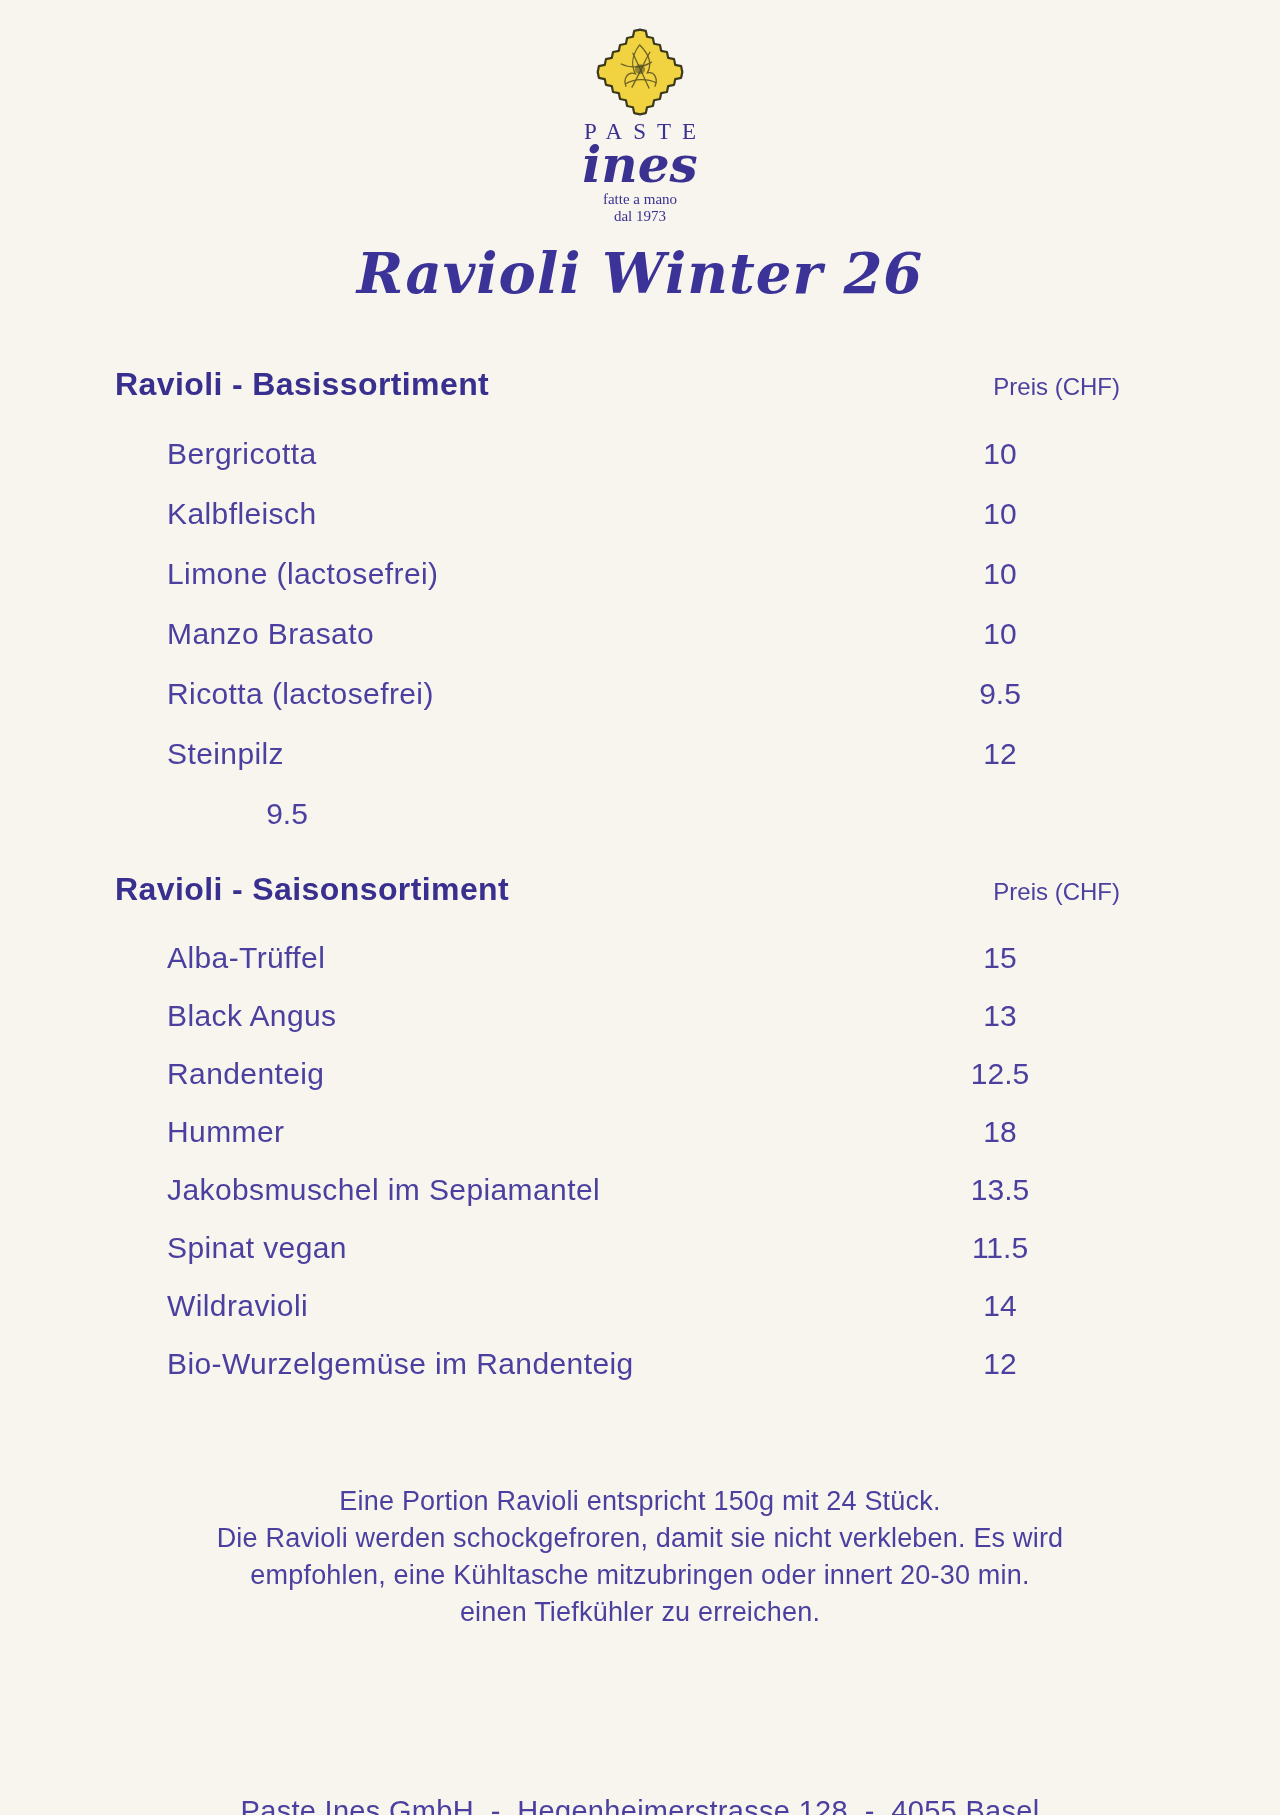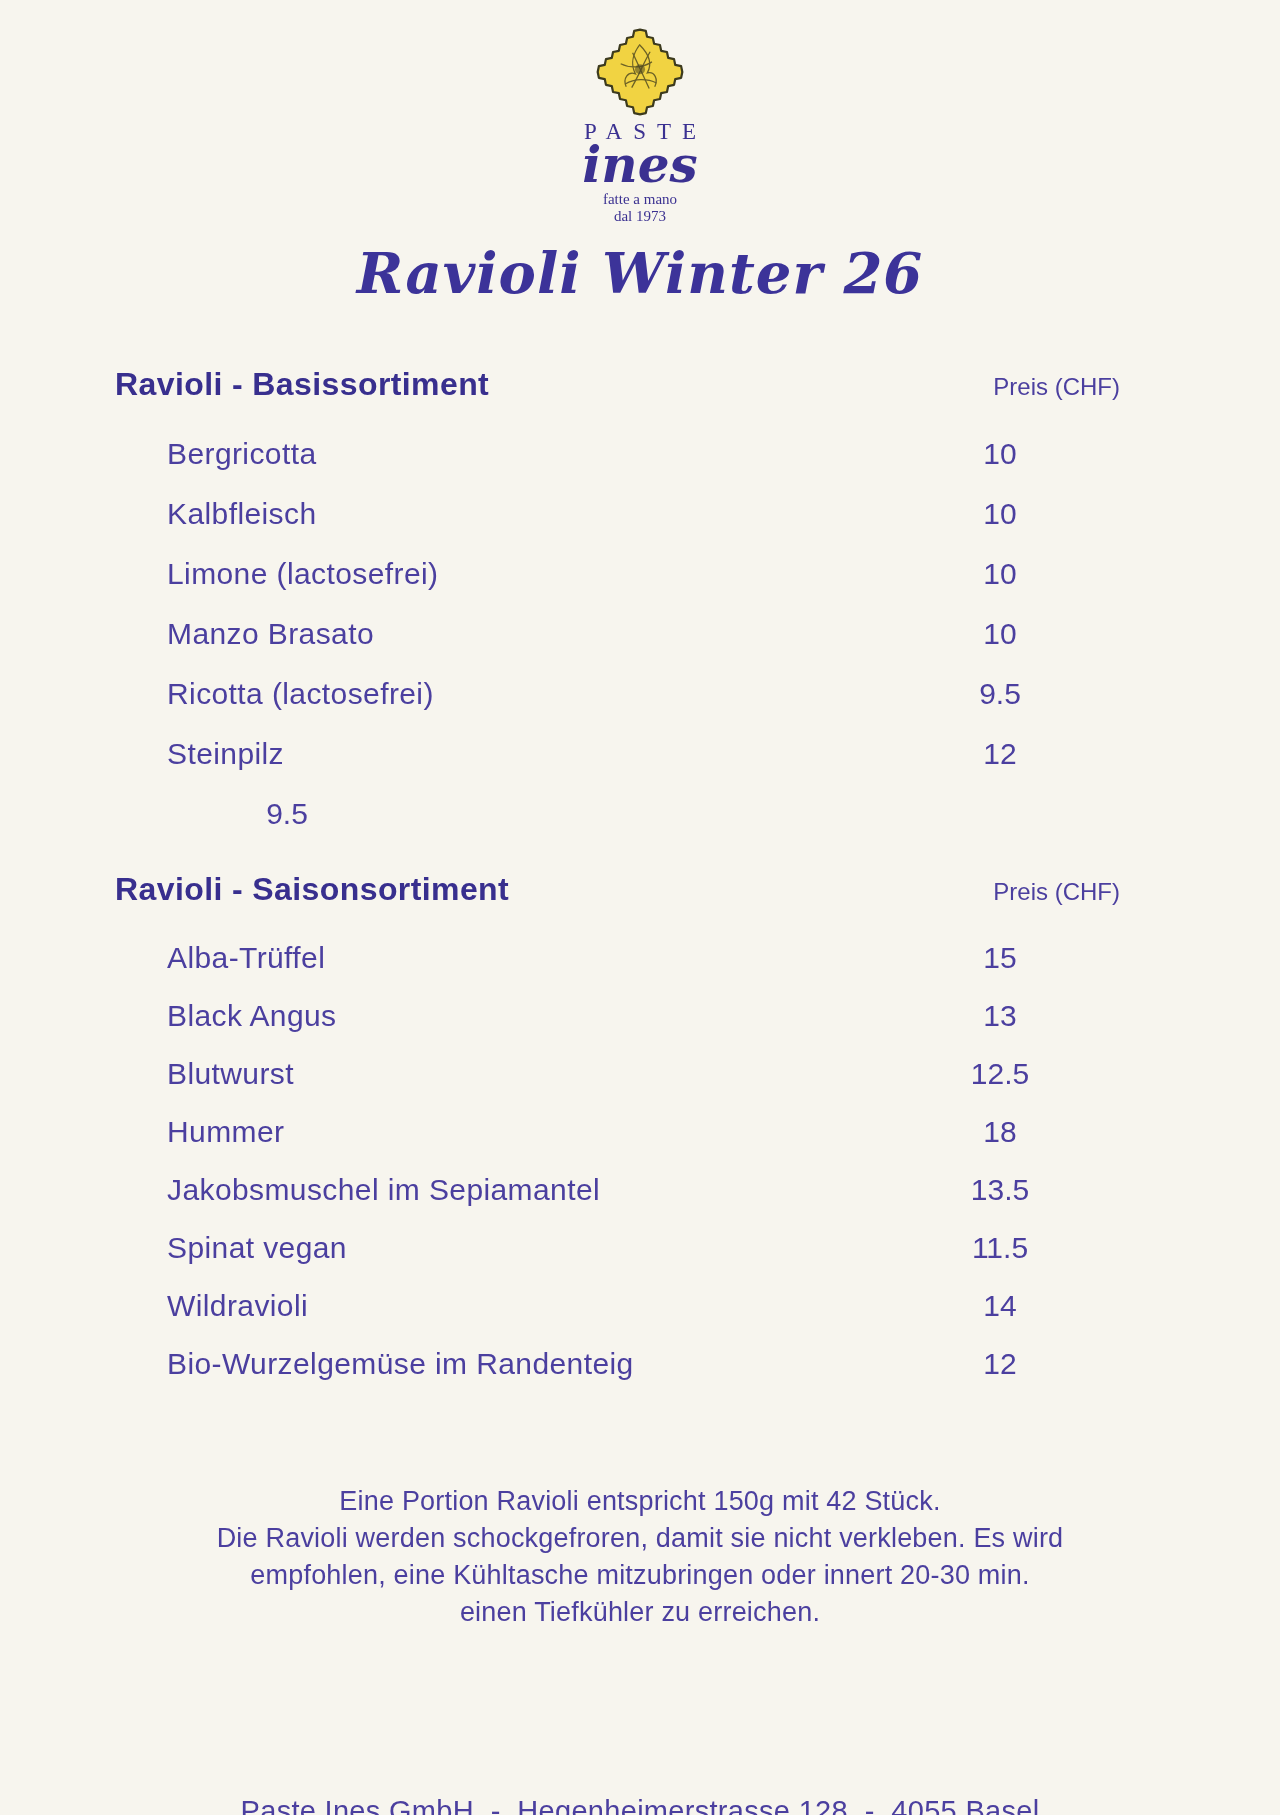--- a/index.html
+++ b/index.html
@@ -179,21 +179,21 @@
     <span class="item-name">Alba-Trüffel</span>
     <span class="item-price">15</span>
   </div>
 
   <div class="row">
     <span class="item-name">Black Angus</span>
     <span class="item-price">13</span>
   </div>
 
   <div class="row">
-    <span class="item-name">Blutwurst</span>
+    <span class="item-name">Randenteig</span>
     <span class="item-price">12.5</span>
   </div>
 
   <div class="row">
     <span class="item-name">Hummer</span>
     <span class="item-price">18</span>
   </div>
 
   <div class="row">
     <span class="item-name">Jakobsmuschel im Sepiamantel</span>
@@ -212,21 +212,21 @@
 
   <div class="row">
     <span class="item-name">Bio-Wurzelgemüse im Randenteig</span>
     <span class="item-price">12</span>
   </div>
 </div>
   </section>
 </div>
 
   <div class="notes" id="notes">
-      <div>Eine Portion Ravioli entspricht 150g mit 42 Stück.</div>
+      <div>Eine Portion Ravioli entspricht 150g mit 24 Stück.</div>
       <div>Die Ravioli werden schockgefroren, damit sie nicht verkleben. Es wird</div>
       <div>empfohlen, eine Kühltasche mitzubringen oder innert 20-30 min.</div>
       <div>einen Tiefkühler zu erreichen.</div>
     </div>
 
   <div class="contact">
     <div>Paste Ines GmbH  -  Hegenheimerstrasse 128  -  4055 Basel</div>
     
   </div>
 

